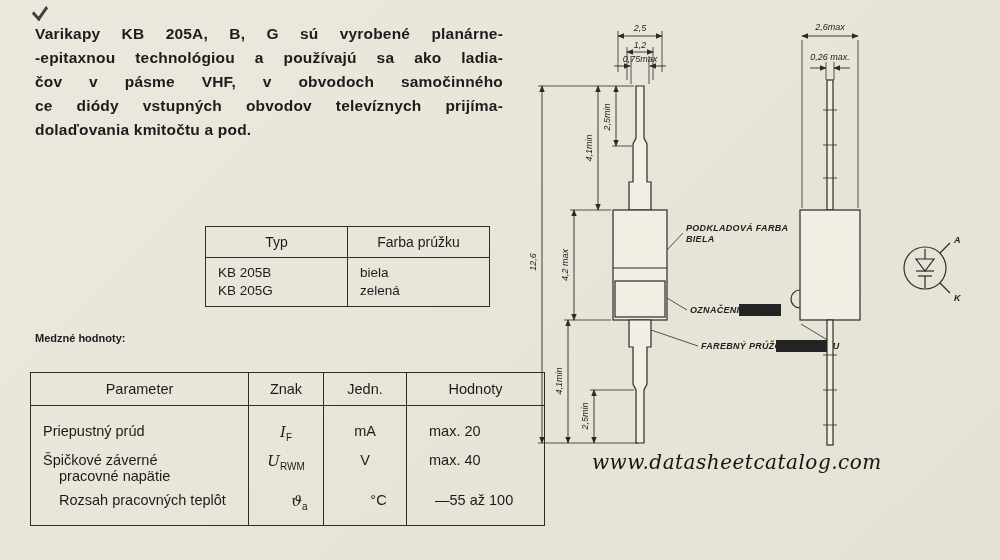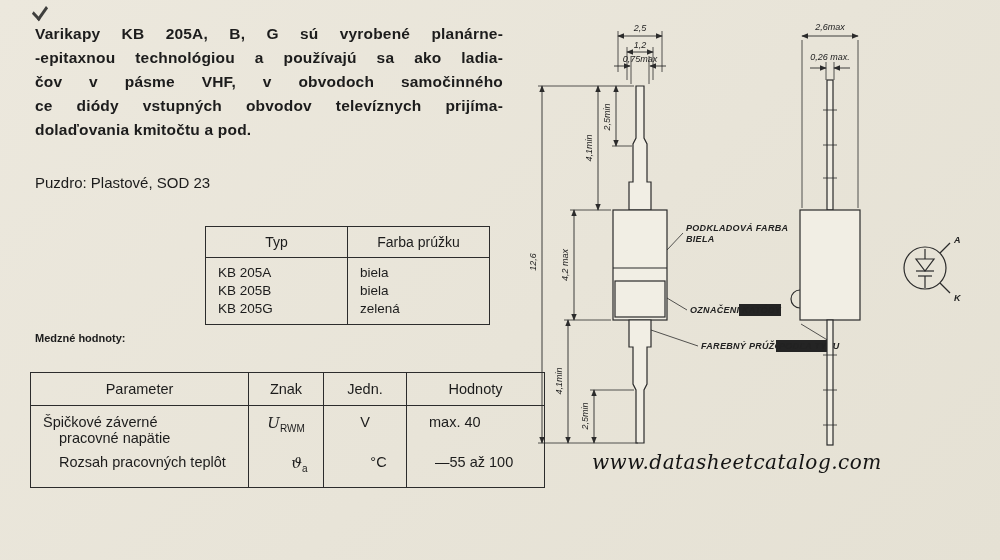--- a/index.html
+++ b/index.html
@@ -73,34 +73,29 @@
   <div class="artifact"></div>
 
   <div class="intro">
     <div>Varikapy KB 205A, B, G sú vyrobené planárne-</div>
     <div>-epitaxnou technológiou a používajú sa ako ladia-</div>
     <div>čov v pásme VHF, v obvodoch samočinného</div>
     <div>ce diódy vstupných obvodov televíznych prijíma-</div>
     <div>dolaďovania kmitočtu a pod.</div>
   </div>
 
-  <div class="puzdro">Puzdro: Plastové, SOD 23</div>
 
   <table class="type-table">
     <thead>
       <tr>
         <th>Typ</th>
         <th>Farba prúžku</th>
       </tr>
     </thead>
     <tbody>
-      <tr>
-        <td>KB 205A</td>
-        <td>biela</td>
-      </tr>
       <tr>
         <td>KB 205B</td>
         <td>biela</td>
       </tr>
       <tr>
         <td>KB 205G</td>
         <td>zelená</td>
       </tr>
     </tbody>
   </table>
@@ -110,20 +105,30 @@
   <table class="limits-table">
     <thead>
       <tr>
         <th>Parameter</th>
         <th>Znak</th>
         <th>Jedn.</th>
         <th>Hodnoty</th>
       </tr>
     </thead>
     <tbody>
+      <tr class="r1">
+        <td class="param">
+          <div>Priepustný prúd</div>
+        </td>
+        <td class="znak">
+          <span class="sym">I</span><sub class="symsub">F</sub>
+        </td>
+        <td class="jedn">mA</td>
+        <td class="hod">max. 20</td>
+      </tr>
       <tr class="r2">
         <td class="param">
           <div>Špičkové záverné</div>
           <div class="indent">pracovné napätie</div>
         </td>
         <td class="znak">
           <span class="sym">U</span><sub class="symsub">RWM</sub>
         </td>
         <td class="jedn">V</td>
         <td class="hod">max. 40</td>

